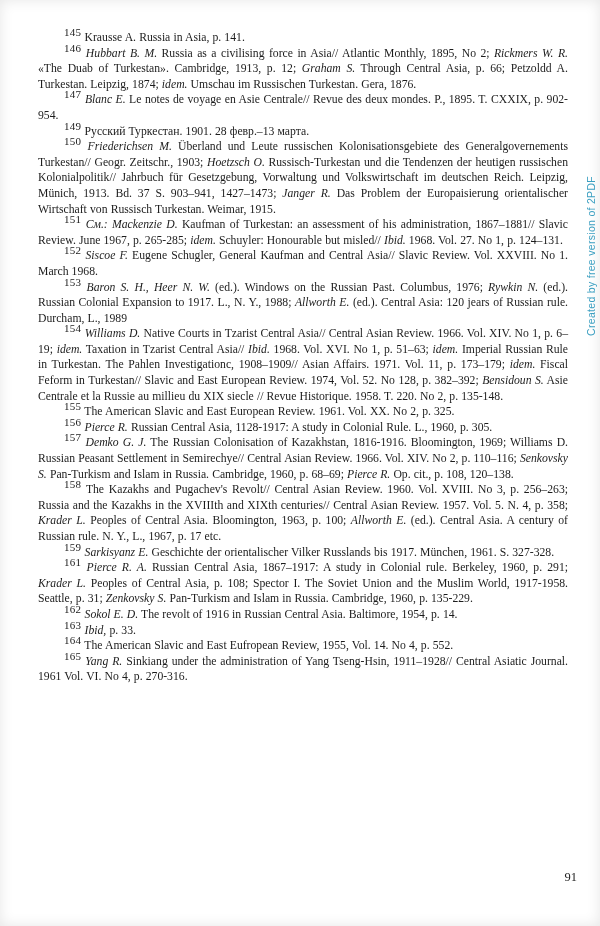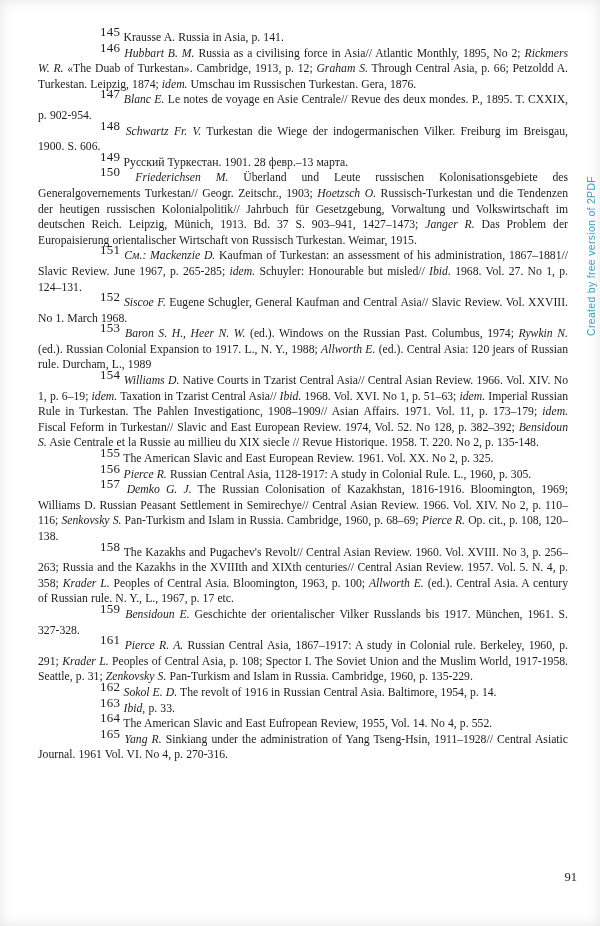--- a/index.html
+++ b/index.html
@@ -21,25 +21,24 @@
   }
   .note {
     margin: 0;
     text-indent: 26px;
     text-align: justify;
     font-size: 11.7px;
     line-height: 15.6px;
     word-spacing: 0.2px;
   }
   .note sup {
-    font-size: 13px;
+    font-size: 11px;
     line-height: 0;
     vertical-align: super;
     letter-spacing: 0.3px;
-    margin-left: 36px;
   }
   .note i { font-style: italic; }
   .page-number {
     position: absolute;
     top: 870px;
     right: 23px;
     font-size: 12.5px;
     font-family: "Liberation Serif", "DejaVu Serif", serif;
     color: #1c1c1c;
   }
@@ -55,32 +54,31 @@
     white-space: nowrap;
   }
 </style>
 </head>
 <body>
 
 <div class="page-inner">
     <p class="note"><sup>145</sup> <span>Krausse A. Russia in Asia, p. 141.</span></p>
     <p class="note"><sup>146</sup> <i>Hubbart B. M.</i><span> Russia as a civilising force in Asia// Atlantic Monthly, 1895, No 2; </span><i>Rickmers W. R.</i><span> «The Duab of Turkestan». Cambridge, 1913, p. 12; </span><i>Graham S.</i><span> Through Central Asia, p. 66; Petzoldd A. Turkestan. Leipzig, 1874; </span><i>idem.</i><span> Umschau im Russischen Turkestan. Gera, 1876.</span></p>
     <p class="note"><sup>147</sup> <i>Blanc E.</i><span> Le notes de voyage en Asie Centrale// Revue des deux mondes. P., 1895. T. CXXIX, p. 902-954.</span></p>
-    <p class="note"><sup>148</sup> <i>Schwartz Fr. V.</i><span> Turkestan die Wiege der indogermanischen Vilker. Freiburg im Breisgau, 1900. S. 606.</span></p>
     <p class="note"><sup>149</sup> <span>Русский Туркестан. 1901. 28 февр.–13 марта.</span></p>
     <p class="note"><sup>150</sup> <i>Friederichsen M.</i><span> Überland und Leute russischen Kolonisationsgebiete des Generalgovernements Turkestan// Geogr. Zeitschr., 1903; </span><i>Hoetzsch O.</i><span> Russisch-Turkestan und die Tendenzen der heutigen russischen Kolonialpolitik// Jahrbuch für Gesetzgebung, Vorwaltung und Volkswirtschaft im deutschen Reich. Leipzig, Münich, 1913. Bd. 37 S. 903–941, 1427–1473; </span><i>Janger R.</i><span> Das Problem der Europaisierung orientalischer Wirtschaft von Russisch Turkestan. Weimar, 1915.</span></p>
     <p class="note"><sup>151</sup> <i>См.: </i><i>Mackenzie D.</i><span> Kaufman of Turkestan: an assessment of his administration, 1867–1881// Slavic Review. June 1967, p. 265-285; </span><i>idem.</i><span> Schuyler: Honourable but misled// </span><i>Ibid.</i><span> 1968. Vol. 27. No 1, p. 124–131.</span></p>
     <p class="note"><sup>152</sup> <i>Siscoe F.</i><span> Eugene Schugler, General Kaufman and Central Asia// Slavic Review. Vol. XXVIII. No 1. March 1968.</span></p>
-    <p class="note"><sup>153</sup> <i>Baron S. H., Heer N. W.</i><span> (ed.). Windows on the Russian Past. Columbus, 1974; </span><i>Rywkin N.</i><span> (ed.). Russian Colonial Expansion to 1917. L., N. Y., 1988; </span><i>Allworth E.</i><span> (ed.). Central Asia: 120 jears of Russian rule. Durcham, L., 1989</span></p>
+    <p class="note"><sup>153</sup> <i>Baron S. H., Heer N. W.</i><span> (ed.). Windows on the Russian Past. Columbus, 1976; </span><i>Rywkin N.</i><span> (ed.). Russian Colonial Expansion to 1917. L., N. Y., 1988; </span><i>Allworth E.</i><span> (ed.). Central Asia: 120 jears of Russian rule. Durcham, L., 1989</span></p>
     <p class="note"><sup>154</sup> <i>Williams D.</i><span> Native Courts in Tzarist Central Asia// Central Asian Review. 1966. Vol. XIV. No 1, p. 6–19; </span><i>idem.</i><span> Taxation in Tzarist Central Asia// </span><i>Ibid.</i><span> 1968. Vol. XVI. No 1, p. 51–63; </span><i>idem.</i><span> Imperial Russian Rule in Turkestan. The Pahlen Investigationc, 1908–1909// Asian Affairs. 1971. Vol. 11, p. 173–179; </span><i>idem.</i><span> Fiscal Feform in Turkestan// Slavic and East European Review. 1974, Vol. 52. No 128, p. 382–392; </span><i>Bensidoun S.</i><span> Asie Centrale et la Russie au millieu du XIX siecle // Revue Historique. 1958. T. 220. No 2, p. 135-148.</span></p>
     <p class="note"><sup>155</sup> <span>The American Slavic and East European Review. 1961. Vol. XX. No 2, p. 325.</span></p>
     <p class="note"><sup>156</sup> <i>Pierce R.</i><span> Russian Central Asia, 1128-1917: A study in Colonial Rule. L., 1960, p. 305.</span></p>
     <p class="note"><sup>157</sup> <i>Demko G. J.</i><span> The Russian Colonisation of Kazakhstan, 1816-1916. Bloomington, 1969; Williams D. Russian Peasant Settlement in Semirechye// Central Asian Review. 1966. Vol. XIV. No 2, p. 110–116; </span><i>Senkovsky S.</i><span> Pan-Turkism and Islam in Russia. Cambridge, 1960, p. 68–69; </span><i>Pierce R.</i><span> Op. cit., p. 108, 120–138.</span></p>
     <p class="note"><sup>158</sup> <span>The Kazakhs and Pugachev's Revolt// Central Asian Review. 1960. Vol. XVIII. No 3, p. 256–263; Russia and the Kazakhs in the XVIIIth and XIXth centuries// Central Asian Review. 1957. Vol. 5. N. 4, p. 358; </span><i>Krader L.</i><span> Peoples of Central Asia. Bloomington, 1963, p. 100; </span><i>Allworth E.</i><span> (ed.). Central Asia. A century of Russian rule. N. Y., L., 1967, p. 17 etc.</span></p>
-    <p class="note"><sup>159</sup> <i>Bensidoun E.</i><span> Geschichte der orientalischer Vilker Russlands bis 1917. München, 1961. S. 327-328.</span></p>
+    <p class="note"><sup>159</sup> <i>Sarkisyanz E.</i><span> Geschichte der orientalischer Vilker Russlands bis 1917. München, 1961. S. 327-328.</span></p>
     <p class="note"><sup>161</sup> <i>Pierce R. A.</i><span> Russian Central Asia, 1867–1917: A study in Colonial rule. Berkeley, 1960, p. 291; </span><i>Krader L.</i><span> Peoples of Central Asia, p. 108; Spector I. The Soviet Union and the Muslim World, 1917-1958. Seattle, p. 31; </span><i>Zenkovsky S.</i><span> Pan-Turkism and Islam in Russia. Cambridge, 1960, p. 135-229.</span></p>
     <p class="note"><sup>162</sup> <i>Sokol E. D.</i><span> The revolt of 1916 in Russian Central Asia. Baltimore, 1954, p. 14.</span></p>
     <p class="note"><sup>163</sup> <i>Ibid,</i><span> p. 33.</span></p>
     <p class="note"><sup>164</sup> <span>The American Slavic and East Eufropean Review, 1955, Vol. 14. No 4, p. 552.</span></p>
     <p class="note"><sup>165</sup> <i>Yang R.</i><span> Sinkiang under the administration of Yang Tseng-Hsin, 1911–1928// Central Asiatic Journal. 1961 Vol. VI. No 4, p. 270-316.</span></p>
   </div>
 
 <div class="watermark" style="color: rgb(59, 159, 193);">Created by free version of 2PDF</div>
 
 <div class="page-number">91</div>

